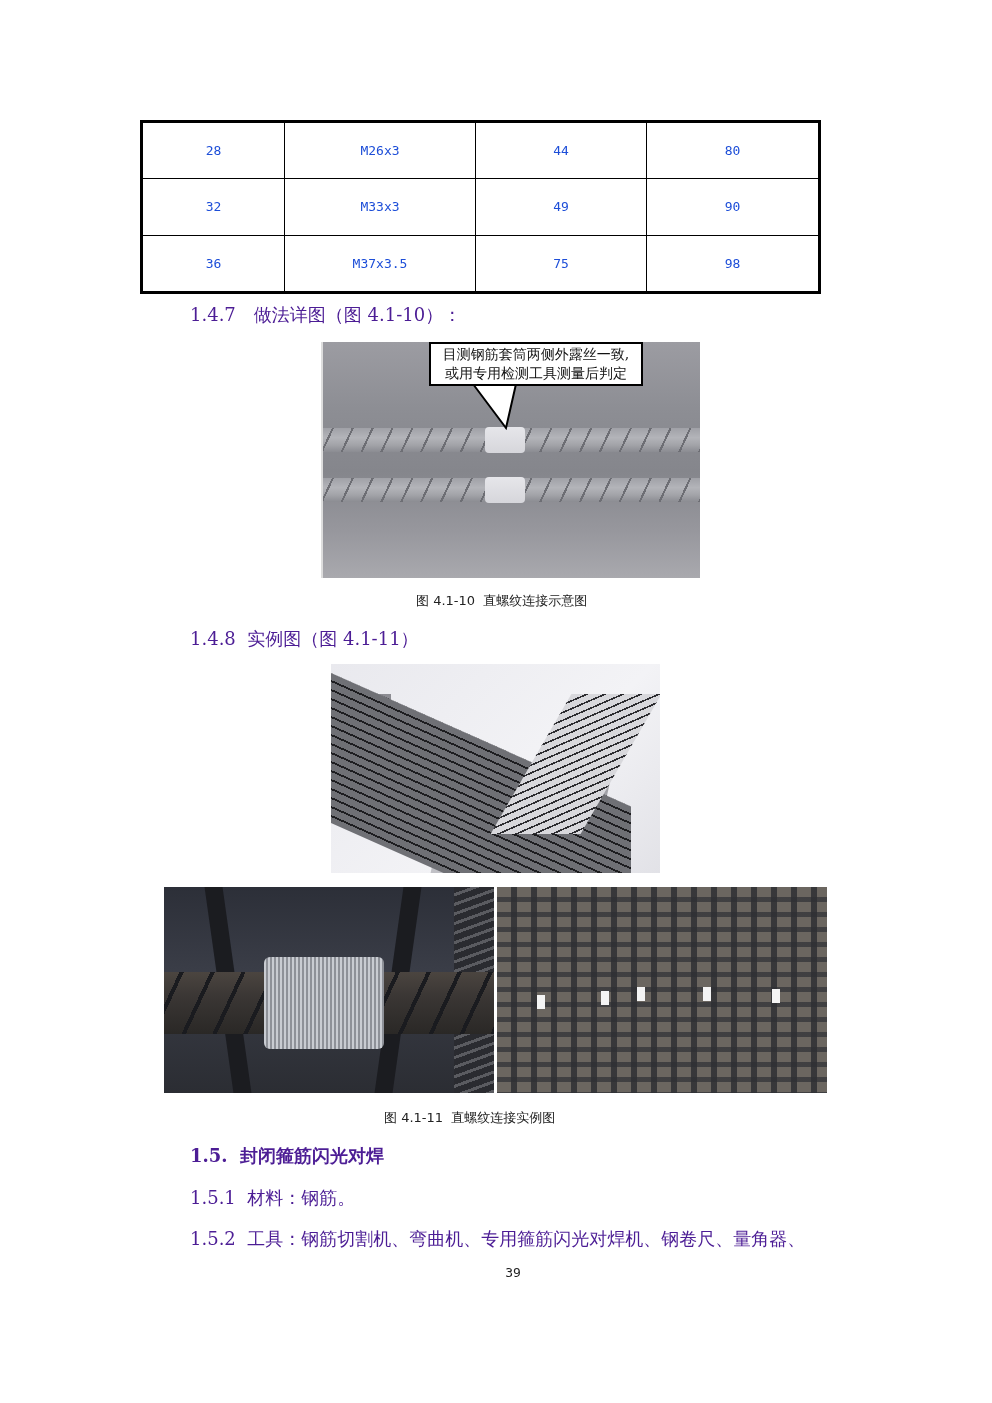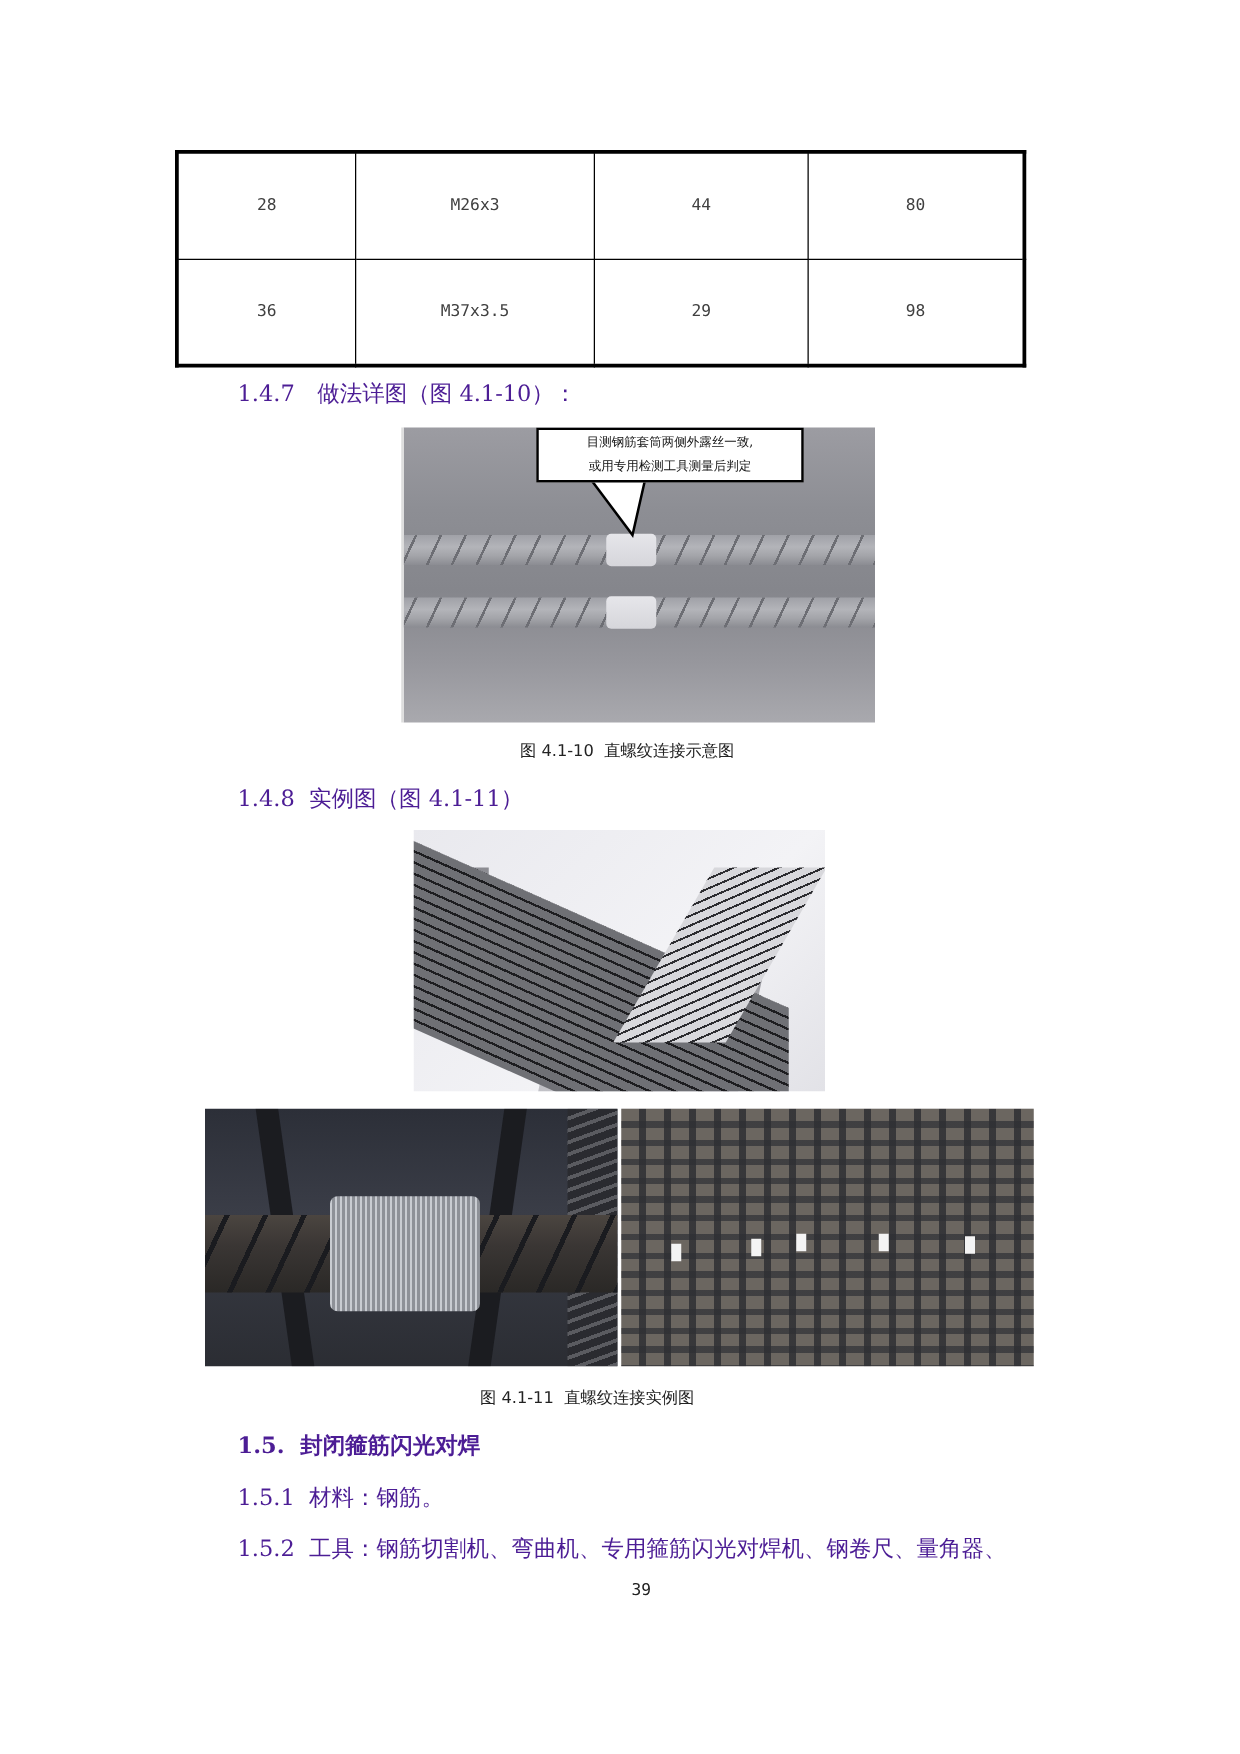--- a/index.html
+++ b/index.html
@@ -4,21 +4,21 @@
 <style>
   html, body { margin: 0; padding: 0; background: #ffffff; }
   body { width: 992px; height: 1403px; position: relative; overflow: hidden;
          font-family: "DejaVu Serif", "Liberation Serif", serif; color: #111; }
 
   
   .spec-table { position: absolute; left: 140px; top: 120px; width: 678px; height: 174px;
     border-collapse: collapse; border: 3px solid #000; table-layout: fixed; }
   .spec-table td { border: 1px solid #000; text-align: center; vertical-align: middle;
     font-family: "DejaVu Sans Mono", "Liberation Mono", monospace; font-size: 13px;
-    height: 41px; padding: 0; color: #404040; }
+    height: 41px; padding: 0; color: #1d4ed8; }
   .spec-table col.c1 { width: 143px; } .spec-table col.c2 { width: 191px; }
   .spec-table col.c3 { width: 171px; } .spec-table col.c4 { width: 173px; }
 
   .heading { position: absolute; font-size: 18px; color: #4c1d95; white-space: pre; }
   .caption { position: absolute; font-size: 13px; color: #222; white-space: pre;
     font-family: "DejaVu Sans", "Liberation Sans", sans-serif; }
 
   
   .fig10 { position: absolute; left: 321px; top: 342px; width: 377px; height: 236px;
     background: linear-gradient(180deg, #9c9ca2 0%, #8d8e94 28%, #85868c 55%, #97979d 80%, #a9a9ae 100%);
@@ -26,21 +26,21 @@
   .rebar { position: absolute; left: 0; width: 377px; height: 24px;
     background:
       repeating-linear-gradient(115deg, transparent 0 8px, #6d6e74 8px 10px, transparent 10px 18px),
       linear-gradient(180deg, #a0a1a7 0%, #b3b4b9 40%, #a3a4a9 70%, #8b8c92 100%); }
   .rebar.r1 { top: 86px; } .rebar.r2 { top: 136px; }
   .coupler { position: absolute; width: 40px; height: 26px; left: 162px;
     background: linear-gradient(180deg, #e6e6ea, #d6d6db); border-radius: 4px; }
   .coupler.c1 { top: 85px; } .coupler.c2 { top: 135px; }
   .callout { position: absolute; left: 106px; top: 0; width: 214px; height: 44px;
     background: #fff; border: 2px solid #000; box-sizing: border-box;
-    font-size: 10px; line-height: 19px; text-align: center; color: #111; padding-top: 1px; }
+    font-size: 14px; line-height: 19px; text-align: center; color: #111; padding-top: 1px; }
   .callout-tail { position: absolute; left: 0; top: 0; }
 
   
   .fig11a { position: absolute; left: 331px; top: 664px; width: 329px; height: 209px;
     background: linear-gradient(135deg, #e9e9ee 0%, #f3f3f6 60%, #e2e2e7 100%); overflow: hidden; }
   .block-left { position: absolute; left: 0; top: 30px; width: 60px; height: 120px;
     background: linear-gradient(180deg, #8c8c92, #b4b4ba); }
   .block-right { position: absolute; left: 110px; top: 110px; width: 160px; height: 100px;
     background: linear-gradient(180deg, #9a9aa0, #c2c2c7); transform: skewX(-12deg); }
   .bars { position: absolute; left: -20px; top: 0; width: 320px; height: 150px;
@@ -85,23 +85,29 @@
       <col class="c4">
     </colgroup>
   <tbody>
     <tr>
       <td>28</td>
       <td>M26x3</td>
       <td>44</td>
       <td>80</td>
     </tr>
     <tr>
+      <td>32</td>
+      <td>M33x3</td>
+      <td>49</td>
+      <td>90</td>
+    </tr>
+    <tr>
       <td>36</td>
       <td>M37x3.5</td>
-      <td>29</td>
+      <td>75</td>
       <td>98</td>
     </tr>
   </tbody>
 </table>
 
 <div class="heading" style="left:190px; top:303px;">1.4.7　做法详图（图 4.1-10）：</div>
 
 <div class="fig10">
   <div class="rebar r1"></div>
   <div class="rebar r2"></div>

